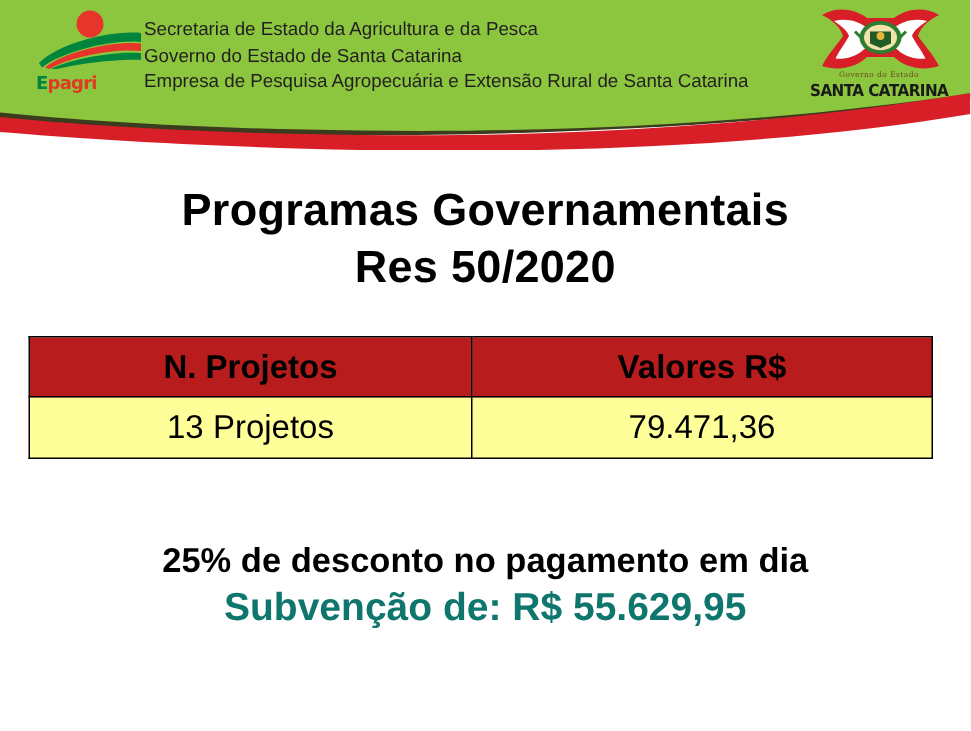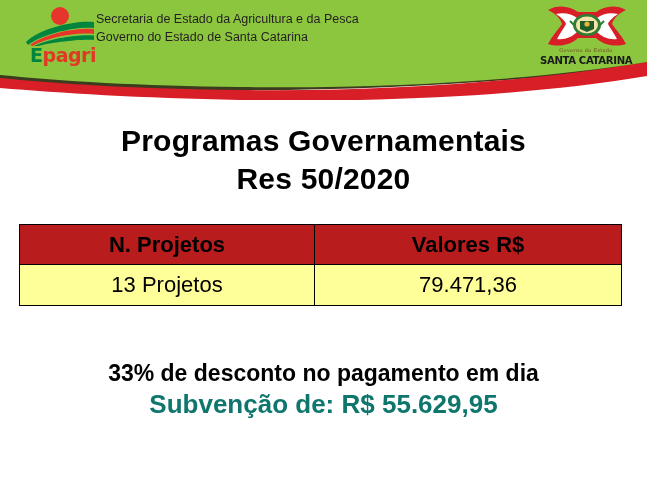--- a/index.html
+++ b/index.html
@@ -54,24 +54,24 @@
     left: 0;
     top: 0;
     width: 72px;
     height: 40px;
   }
   .epagri-word {
     position: absolute;
     left: 0;
     top: 38px;
     width: 72px;
-    text-align: right;
+    text-align: left;
     font-family: "DejaVu Sans", sans-serif;
     font-weight: bold;
-    font-size: 19px;
+    font-size: 12px;
     letter-spacing: -0.5px;
     line-height: 22px;
     color: #00853F;
     white-space: nowrap;
   }
   .epagri-word .ep-rest { color: #E03A26; }
 
   
   .header-lines {
     position: absolute;
@@ -227,20 +227,21 @@
           <path d="M2,36 C16,22 52,14 70,16 L70,22 C52,20 18,28 4,39 Z" fill="#00853F"></path>
           <path d="M6,39 C20,28 52,21 70,23 L70,28 C52,26 22,32 9,40 Z" fill="#E8352B"></path>
           <path d="M10,40 C24,33 54,28 70,29.5 L70,34 C54,33 26,37 14,40 Z" fill="#00853F"></path>
         </svg>
         <div class="epagri-word"><span>E</span><span class="ep-rest">pagri</span></div>
       </div>
 
       <div class="header-lines">
         <div class="header-line">Secretaria de Estado da Agricultura e da Pesca</div>
         <div class="header-line">Governo do Estado de Santa Catarina</div>
+        <div class="header-line">Empresa de Pesquisa Agropecuária e Extensão Rural de Santa Catarina</div>
       </div>
 
       <div class="sc-seal">
         <svg class="sc-flag" viewBox="0 0 86 46">
           <path d="M4,6 C14,0 26,2 34,8 L52,8 C60,2 72,0 82,6 C74,10 70,14 68,20
                    C72,26 78,32 82,40 C70,44 58,40 52,34 L34,34 C28,40 16,44 4,40
                    C8,32 14,26 18,20 C16,14 12,10 4,6 Z" fill="#D81E26"></path>
           <path d="M12,10 C20,8 28,10 33,14 L53,14 C58,10 66,8 74,10
                    C68,14 65,17 64,20 C66,24 70,29 73,35 C65,36 58,33 53,28
                    L33,28 C28,33 21,36 13,35 C16,29 20,24 22,20
@@ -272,17 +273,17 @@
     </thead>
     <tbody>
       <tr>
         <td class="col-left">13 Projetos</td>
         <td class="col-right">79.471,36</td>
       </tr>
     </tbody>
   </table>
 
   <div class="footer-block">
-    <div class="footer-line-1">33% de desconto no pagamento em dia</div>
+    <div class="footer-line-1">25% de desconto no pagamento em dia</div>
     <div class="footer-line-2">Subvenção de: R$ 55.629,95</div>
   </div>
 
 </div>
 
 </body></html>

